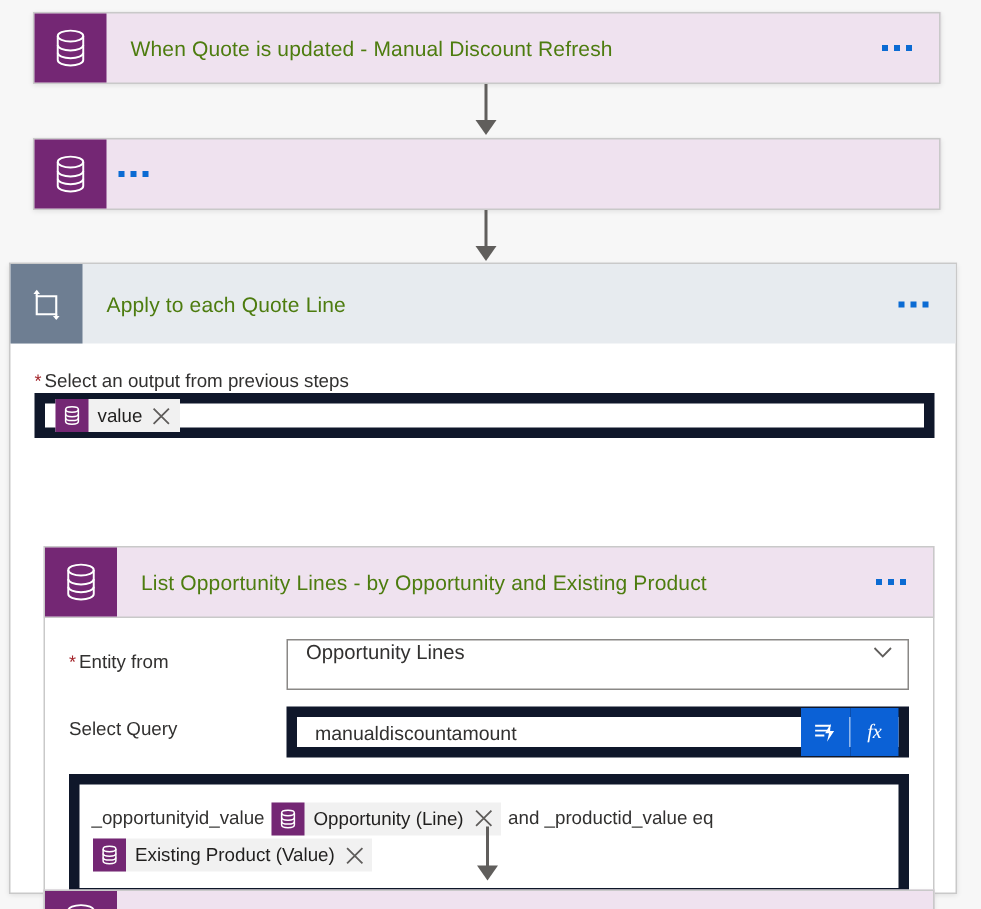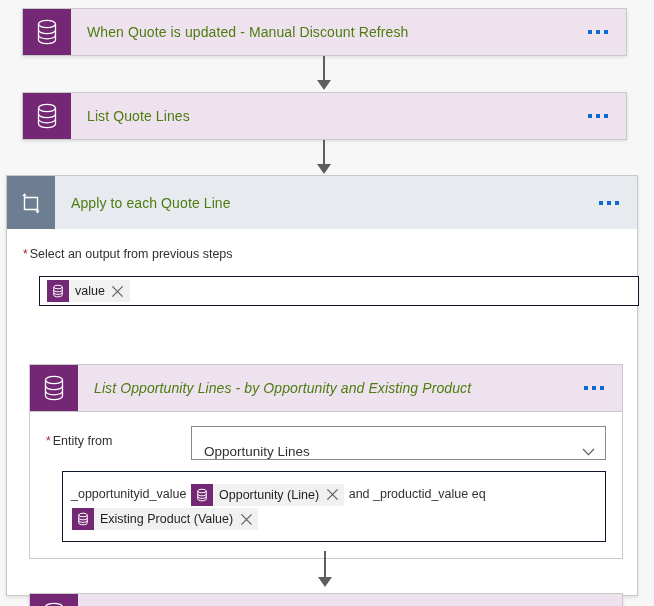--- a/index.html
+++ b/index.html
@@ -144,33 +144,32 @@
     width: 18px; height: 22px;
     display: inline-flex;
     align-items: center;
     justify-content: center;
     cursor: pointer;
     padding-right: 3px;
   }
 
   
   .textbox {
-    border: 1px solid #0f172a;
+    border: 7px solid #0f172a;
     background: #fff;
     box-sizing: border-box;
     display: flex;
     align-items: center;
-    margin-left: 16px;
   }
   .combo {
     border: 1px solid #8a8886;
     background: #fff;
     box-sizing: border-box;
     display: flex;
-    align-items: flex-end;
+    align-items: flex-start;
     justify-content: space-between;
     padding: 0 10px 0 12px;
     font-size: 13.5px;
     color: #323130;
   }
   .blue-btn {
     background: #0b61d6;
     display: inline-flex;
     align-items: center;
     justify-content: center;
@@ -245,21 +244,20 @@
 
 <div class="card" style="left:22px; top:92px; width:605px; height:48px;">
   <div class="card-icon">
     <svg width="24" height="26" viewBox="0 0 24 26" aria-hidden="true">
       <ellipse cx="12" cy="5" rx="8.5" ry="3.6" fill="none" stroke="#ffffff" stroke-width="1.3"></ellipse>
       <path d="M3.5 5 V21 C3.5 23 7.3 24.6 12 24.6 C16.7 24.6 20.5 23 20.5 21 V5" fill="none" stroke="#ffffff" stroke-width="1.3"></path>
       <path d="M3.5 11 C3.5 13 7.3 14.6 12 14.6 C16.7 14.6 20.5 13 20.5 11" fill="none" stroke="#ffffff" stroke-width="1.3"></path>
       <path d="M3.5 16.2 C3.5 18.2 7.3 19.8 12 19.8 C16.7 19.8 20.5 18.2 20.5 16.2" fill="none" stroke="#ffffff" stroke-width="1.3"></path>
     </svg>
   </div>
-  <div class="card-title">List Quote Lines</div>
   <div class="card-menu">
     <span class="dots">
         <i></i>
         <i></i>
         <i></i>
       </span>
   </div>
 </div>
 
 <div class="connector" style="left:323px; top:140px; height:26px;"></div>
@@ -283,21 +281,21 @@
           <i></i>
           <i></i>
           <i></i>
         </span>
     </div>
   </div>
 
   <div class="scope-body">
 
     <div style="position:absolute; left:16px; top:18px; width:600px;">
-      <div class="field-label" style="margin-bottom:15px;">
+      <div class="field-label" style="margin-bottom:1px;">
         <span class="req-star">*</span><span>Select an output from previous steps</span>
       </div>
       <div class="textbox" style="height:30px; width:600px; padding:0 6px;">
         <span class="token">
           <span class="token-ico">
             <svg width="12" height="14" viewBox="0 0 24 26" aria-hidden="true">
               <ellipse cx="12" cy="5" rx="8.5" ry="3.6" fill="none" stroke="#ffffff" stroke-width="2"></ellipse>
               <path d="M3.5 5 V21 C3.5 23 7.3 24.6 12 24.6 C16.7 24.6 20.5 23 20.5 21 V5" fill="none" stroke="#ffffff" stroke-width="2"></path>
               <path d="M3.5 11 C3.5 13 7.3 14.6 12 14.6 C16.7 14.6 20.5 13 20.5 11" fill="none" stroke="#ffffff" stroke-width="2"></path>
               <path d="M3.5 16.2 C3.5 18.2 7.3 19.8 12 19.8 C16.7 19.8 20.5 18.2 20.5 16.2" fill="none" stroke="#ffffff" stroke-width="2"></path>
@@ -308,21 +306,21 @@
             <svg width="13" height="13" viewBox="0 0 14 14" aria-hidden="true">
               <path d="M1.5 1.5 L12.5 12.5 M12.5 1.5 L1.5 12.5" stroke="#605e5c" stroke-width="1.3" fill="none"></path>
             </svg>
           </span>
         </span>
       </div>
     </div>
 
     <div class="inner-card-wrap">
 
-      <div class="card" style="position:relative; left:0; top:0; width:594px; height:48px; box-shadow:none;font-style:italic;">
+      <div class="card" style="position:relative; left:0; top:0; width:594px; height:48px; box-shadow:none;">
         <div class="card-icon">
           <svg width="24" height="26" viewBox="0 0 24 26" aria-hidden="true">
             <ellipse cx="12" cy="5" rx="8.5" ry="3.6" fill="none" stroke="#ffffff" stroke-width="1.3"></ellipse>
             <path d="M3.5 5 V21 C3.5 23 7.3 24.6 12 24.6 C16.7 24.6 20.5 23 20.5 21 V5" fill="none" stroke="#ffffff" stroke-width="1.3"></path>
             <path d="M3.5 11 C3.5 13 7.3 14.6 12 14.6 C16.7 14.6 20.5 13 20.5 11" fill="none" stroke="#ffffff" stroke-width="1.3"></path>
             <path d="M3.5 16.2 C3.5 18.2 7.3 19.8 12 19.8 C16.7 19.8 20.5 18.2 20.5 16.2" fill="none" stroke="#ffffff" stroke-width="1.3"></path>
           </svg>
         </div>
         <div class="card-title">List Opportunity Lines - by Opportunity and Existing Product</div>
         <div class="card-menu">
@@ -345,20 +343,43 @@
               <span>Opportunity Lines</span>
               <span>
                 <svg width="13" height="8" viewBox="0 0 13 8" aria-hidden="true">
                   <path d="M1 1 L6.5 6.6 L12 1" stroke="#605e5c" stroke-width="1.2" fill="none"></path>
                 </svg>
               </span>
             </div>
           </div>
         </div>
 
+        <div class="form-row">
+          <div class="lbl">
+            <span>Select Query</span>
+          </div>
+          <div class="ctl">
+            <div class="textbox" style="height:34px; padding:0 0 0 12px; position:relative;">
+              <span style="font-size:13px;">manualdiscountamount</span>
+              <span style="flex:1 1 auto;"></span>
+              <span class="blue-btn" style="width:32px; height:32px;">
+                <svg width="17" height="17" viewBox="0 0 18 18" aria-hidden="true">
+                  <path d="M1.5 4 H12.5 M1.5 7.5 H10.5 M1.5 11 H8" stroke="#ffffff" stroke-width="1.4" fill="none"></path>
+                  <path d="M12.4 2.6 L8.6 9.4 H11.3 L9.9 15.3 L14.9 7.8 H12.1 Z" fill="#ffffff"></path>
+                </svg>
+              </span>
+              <span class="blue-sep" style="height:32px;">
+                  <span></span>
+                </span>
+              <span class="blue-btn" style="width:32px; height:32px;">
+                <span style="color:#fff; font-style:italic; font-size:13.5px; font-family:'Liberation Serif', serif;">fx</span>
+              </span>
+            </div>
+          </div>
+        </div>
 
         <div class="form-row">
           <div class="ctl">
             <div class="textbox" style="min-height:60px; display:block; padding:10px 8px; line-height:24px;">
               <span style="font-size:12.5px;">_opportunityid_value</span>
               <span class="token">
                 <span class="token-ico">
                   <svg width="12" height="14" viewBox="0 0 24 26" aria-hidden="true">
                     <ellipse cx="12" cy="5" rx="8.5" ry="3.6" fill="none" stroke="#ffffff" stroke-width="2"></ellipse>
                     <path d="M3.5 5 V21 C3.5 23 7.3 24.6 12 24.6 C16.7 24.6 20.5 23 20.5 21 V5" fill="none" stroke="#ffffff" stroke-width="2"></path>

